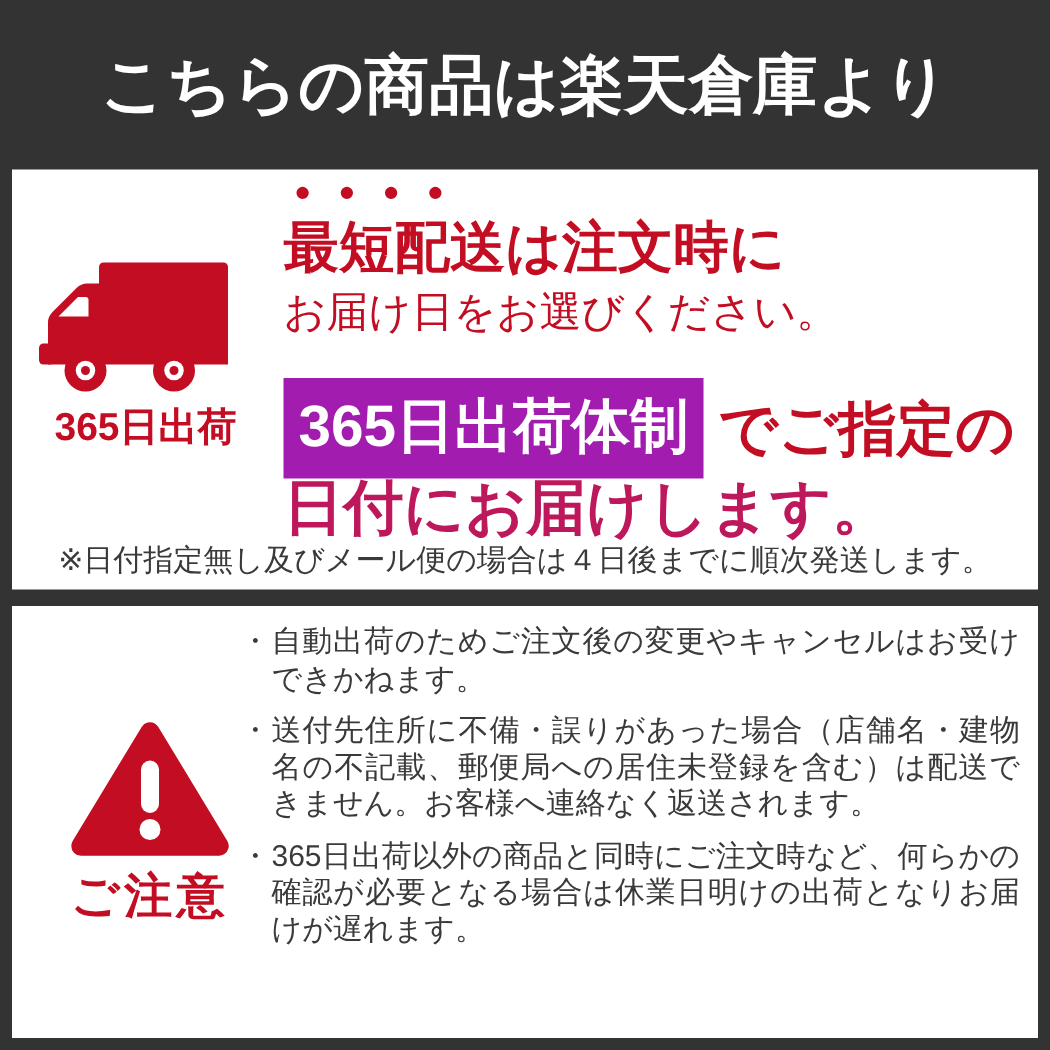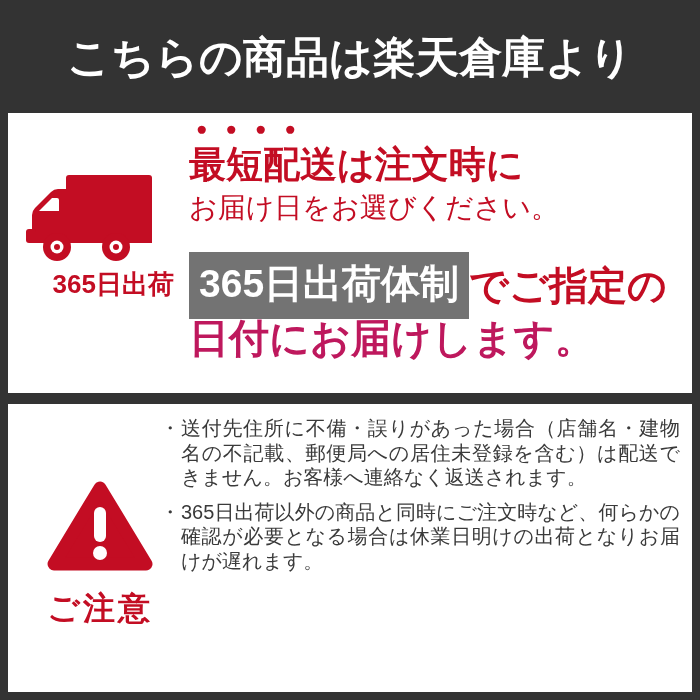--- a/index.html
+++ b/index.html
@@ -35,21 +35,21 @@
     background: #ffffff;
   }
   .panel-top    { top: 113px; height: 280px; }
   .panel-bottom { top: 404px; height: 288px; }
 
   
   .truck-group {
     position: absolute;
     left: 12px; top: 60px;
     width: 154px;
-    text-align: right;
+    text-align: center;
   }
   .truck-label {
     font-size: 26px;
     font-weight: bold;
     color: #C30D23;
     margin-top: 2px;
     white-space: nowrap;
   }
 
   
@@ -78,30 +78,31 @@
     white-space: nowrap;
   }
   .badge-row {
     position: absolute;
     left: 181px; top: 139px;
     display: flex;
     align-items: center;
     white-space: nowrap;
   }
   .badge {
-    background: #737373;
+    background: #a21caf;
     color: #ffffff;
     font-size: 39px;
     font-weight: bold;
     padding: 5px 10px 8px 10px;
   }
   .badge-suffix {
     color: #C30D23;
     font-size: 39px;
     font-weight: bold;
+    margin-left: 10px;
   }
   .delivery-line {
     position: absolute;
     left: 181px; top: 198px;
     font-size: 40px;
     font-weight: bold;
     color: #be185d;
     white-space: nowrap;
   }
   .note {
@@ -119,21 +120,21 @@
     position: absolute;
     left: 26px; top: 74px;
     width: 132px;
     text-align: center;
   }
   .caution-label {
     color: #C30D23;
     font-size: 32px;
     font-weight: bold;
     letter-spacing: 3px;
-    margin-top: 15px;
+    margin-top: 4px;
     white-space: nowrap;
   }
   .caution-list {
     position: absolute;
     left: 152px; top: 12px;
     width: 520px;
     margin: 0; padding: 0;
     list-style: none;
   }
   .caution-list li {
@@ -187,34 +188,36 @@
     <div class="dots">●●●●</div>
     <div class="headline1">最短配送は注文時に</div>
     <div class="headline2">お届け日をお選びください。</div>
 
     <div class="badge-row">
       <span class="badge">365日出荷体制</span>
       <span class="badge-suffix">でご指定の</span>
     </div>
     <div class="delivery-line">日付にお届けします。</div>
 
+    <div class="note">※日付指定無し及びメール便の場合は４日後までに順次発送します。</div>
   </div>
 
   <div class="panel panel-bottom">
 
     <div class="caution-group">
       <span>
         <svg width="106" height="94" viewBox="0 0 106 94">
           <path d="M53,10 L99,86 L7,86 Z" fill="#C30D23" stroke="#C30D23" stroke-width="13" stroke-linejoin="round"></path>
           <rect x="47" y="29" width="12" height="35" rx="6" fill="#ffffff"></rect>
           <circle cx="53" cy="75" r="7" fill="#ffffff"></circle>
         </svg>
       </span>
       <div class="caution-label">ご注意</div>
     </div>
 
     <ul class="caution-list">
+      <li>自動出荷のためご注文後の変更やキャンセルはお受けできかねます。</li>
       <li>送付先住所に不備・誤りがあった場合（店舗名・建物名の不記載、郵便局への居住未登録を含む）は配送できません。お客様へ連絡なく返送されます。</li>
       <li>365日出荷以外の商品と同時にご注文時など、何らかの確認が必要となる場合は休業日明けの出荷となりお届けが遅れます。</li>
     </ul>
   </div>
 
 </div>
 
 </body></html>

